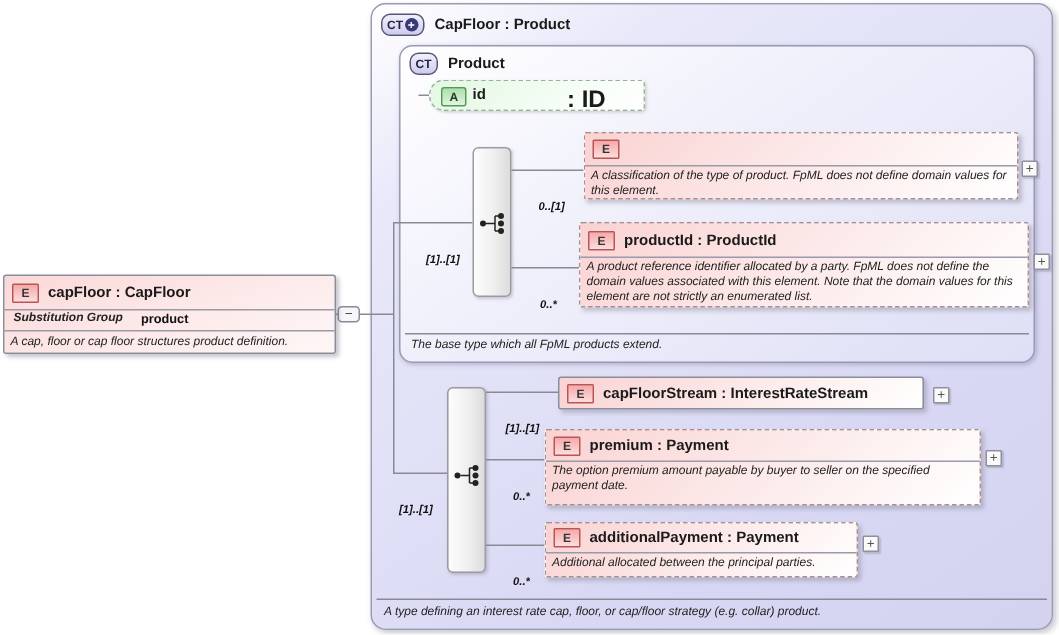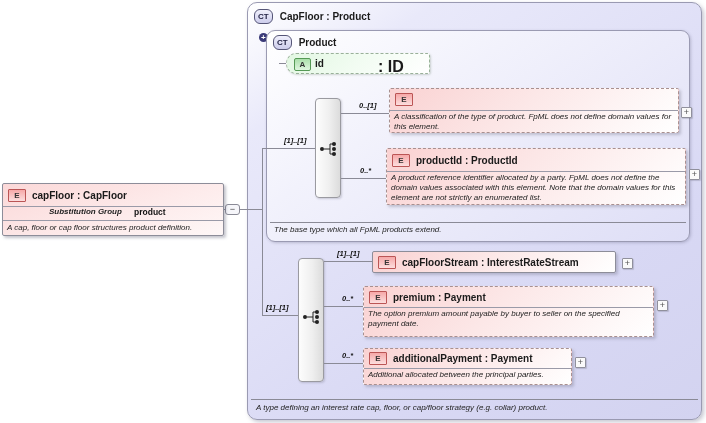--- a/index.html
+++ b/index.html
@@ -20,25 +20,25 @@
   }
   .inner-ct{
     left:266px;top:30px;width:424px;height:212px;
     background:linear-gradient(145deg,#ffffff 0%,#f2f2fc 35%,#dedef6 100%);
     border:1px solid #9a9ab2;border-radius:9px;
     box-shadow:1px 1px 3px rgba(90,90,120,.3);
     box-sizing:border-box;
   }
   .ct-header{position:absolute;left:6px;top:6px;display:flex;align-items:center;gap:7px;}
   .badge-ct{
-    display:inline-flex;align-items:center;gap:11px;
+    display:inline-flex;align-items:center;gap:1px;
     background:linear-gradient(#f0f0fc,#cdcdec);
     border:1px solid #555577;border-radius:6px;
     font-size:8px;font-weight:bold;color:#222244;
-    padding:1px 3px;height:11px;line-height:11px;flex-direction:column;
+    padding:1px 3px;height:11px;line-height:11px;
   }
   .plus-circle{
     display:inline-block;width:9px;height:9px;border-radius:50%;
     background:#3a3a78;color:#ffffff;font-size:8px;line-height:9px;
     text-align:center;font-weight:bold;
   }
   .ct-title{font-size:10px;font-weight:bold;color:#1a1a1a;}
   
   .el-box{
     box-sizing:border-box;
@@ -65,20 +65,21 @@
     text-align:center;line-height:11px;
   }
   .divider{position:absolute;left:0;right:0;height:1px;background:#9a9aa8;}
   .annot{
     font-size:8px;font-style:italic;color:#222222;line-height:10px;
     padding:2px 4px;
   }
   .card-label{
     position:absolute;font-size:7.5px;font-style:italic;font-weight:bold;color:#111111;
     white-space:nowrap;
+    margin-top:32px;
   }
   
   .hline{position:absolute;height:1px;background:#8a8a96;}
   .vline{position:absolute;width:1px;background:#8a8a96;}
   .seq-bar{
     position:absolute;width:26px;box-sizing:border-box;
     background:linear-gradient(90deg,#fdfdfd 0%,#efefef 55%,#dcdcdc 100%);
     border:1px solid #9a9aa0;border-radius:4px;
     box-shadow:1px 1px 2px rgba(110,110,130,.3);
   }
@@ -93,21 +94,21 @@
     background:#f6f6fa;border:1px solid #8a8a96;border-radius:3px;
     font-size:9px;line-height:8px;text-align:center;color:#444444;
   }
   
   .root-box{
     left:2px;top:183px;width:222px;height:53px;box-sizing:border-box;
     background:linear-gradient(160deg,#fbd8d8 0%,#fdeaea 55%,#fef7f7 100%);
     border:1px solid #8d8d99;border-radius:2px;
     box-shadow:2px 2px 3px rgba(110,110,130,.4);
   }
-  .subst-row{position:absolute;left:0;top:23px;width:100%;display:flex;align-items:center;margin-left:40px;}
+  .subst-row{position:absolute;left:0;top:23px;width:100%;display:flex;align-items:center;}
   .subst-label{font-size:8px;font-style:italic;font-weight:bold;color:#222;margin-left:6px;}
   .subst-value{font-size:8.5px;font-weight:bold;color:#111;position:absolute;left:91px;}
   
   .attr-box{
     left:286px;top:53px;width:144px;height:21px;box-sizing:border-box;
     background:linear-gradient(135deg,#e2f7e2 0%,#f2fcf2 50%,#ffffff 100%);
     border:1px dashed #9ab09a;
     border-radius:10px 3px 3px 10px;
     box-shadow:1px 1px 2px rgba(110,130,110,.3);
   }

